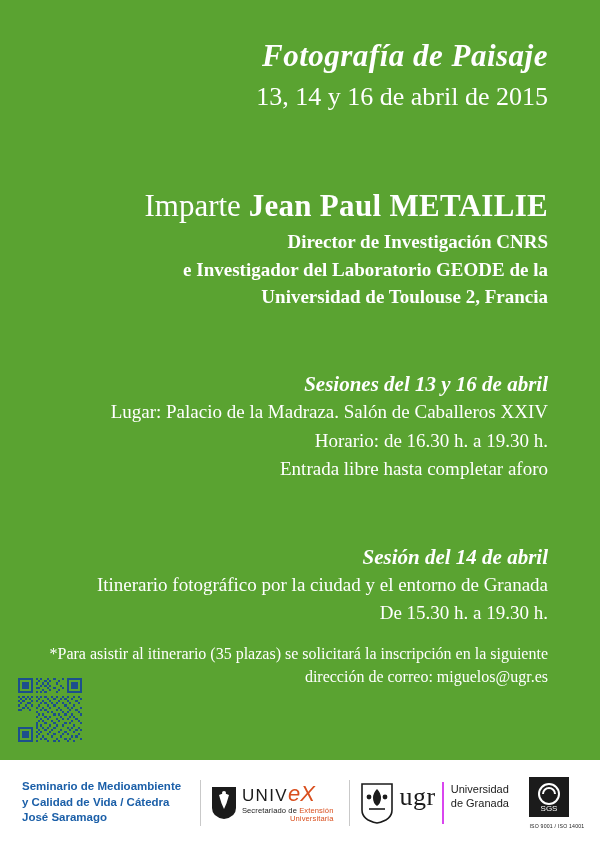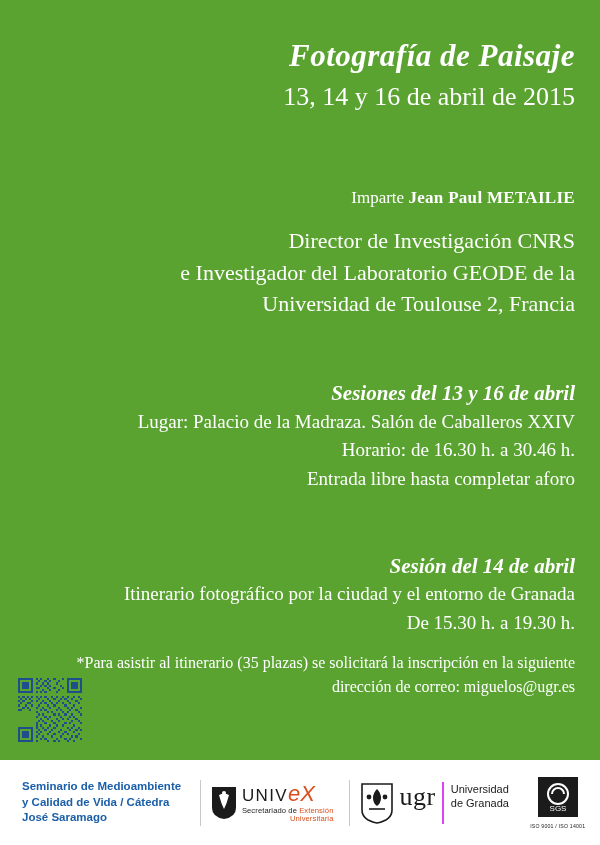--- a/index.html
+++ b/index.html
@@ -21,55 +21,56 @@
     height: 845px;
     background: #5aa331;
     box-sizing: border-box;
   }
   .content {
     position: absolute;
     left: 0;
     top: 0;
     width: 600px;
     height: 760px;
-    padding: 38px 25px 0 46px;
+    padding: 38px 52px 0 46px;
     box-sizing: border-box;
     text-align: right;
   }
   .title {
     font-size: 31px;
     font-style: italic;
     font-weight: bold;
     letter-spacing: 0.5px;
     line-height: 1.15;
     margin: 0;
   }
   .dates {
     font-size: 26px;
     line-height: 1.3;
     margin: 6px 0 0 0;
   }
   .speaker-block {
     margin-top: 74px;
   }
   .speaker-line {
-    font-size: 17px;
+    font-size: 31px;
     line-height: 1.25;
   }
   .speaker-line .imparte {
     font-weight: normal;
   }
   .speaker-line .name {
     font-weight: bold;
     letter-spacing: 0.3px;
   }
   .affil {
-    font-size: 22px;
+    font-size: 19px;
     line-height: 1.45;
-    margin-top: 16px;
+    margin-top: 2px;
+    font-weight: bold;
   }
   .section {
     margin-top: 60px;
   }
   .section-head {
     font-size: 21px;
     font-style: italic;
     font-weight: bold;
     line-height: 1.3;
   }
@@ -174,21 +175,20 @@
   .ugr-name {
     font-family: "Liberation Sans", sans-serif;
     font-size: 11px;
     color: #1b1b1b;
     line-height: 1.3;
     border-left: 2px solid #d946ef;
     padding-left: 7px;
   }
   .f-sgs {
     margin-left: auto;
-    text-align: center;
     width: 62px;
   }
   .sgs-mark {
     width: 40px;
     height: 40px;
     margin: 0 auto;
   }
   .sgs-label {
     font-family: "Liberation Sans", sans-serif;
     font-size: 5.2px;
@@ -214,21 +214,21 @@
       <div class="affil">
         <div>Director de Investigación CNRS</div>
         <div>e Investigador del Laboratorio GEODE de la</div>
         <div>Universidad de Toulouse 2, Francia</div>
       </div>
     </div>
 
     <div class="section">
       <div class="section-head">Sesiones del 13 y 16 de abril</div>
       <div class="section-line">Lugar: Palacio de la Madraza. Salón de Caballeros XXIV</div>
-      <div class="section-line">Horario: de 16.30 h. a 30.46 h.</div>
+      <div class="section-line">Horario: de 16.30 h. a 19.30 h.</div>
       <div class="section-line">Entrada libre hasta completar aforo</div>
     </div>
 
     <div class="section">
       <div class="section-head">Sesión del 14 de abril</div>
       <div class="section-line">Itinerario fotográfico por la ciudad y el entorno de Granada</div>
       <div class="section-line">De 15.30 h. a 19.30 h.</div>
       <div class="section-note">*Para asistir al itinerario (35 plazas) se solicitará la inscripción en la siguiente dirección de correo: miguelos@ugr.es</div>
     </div>
 

